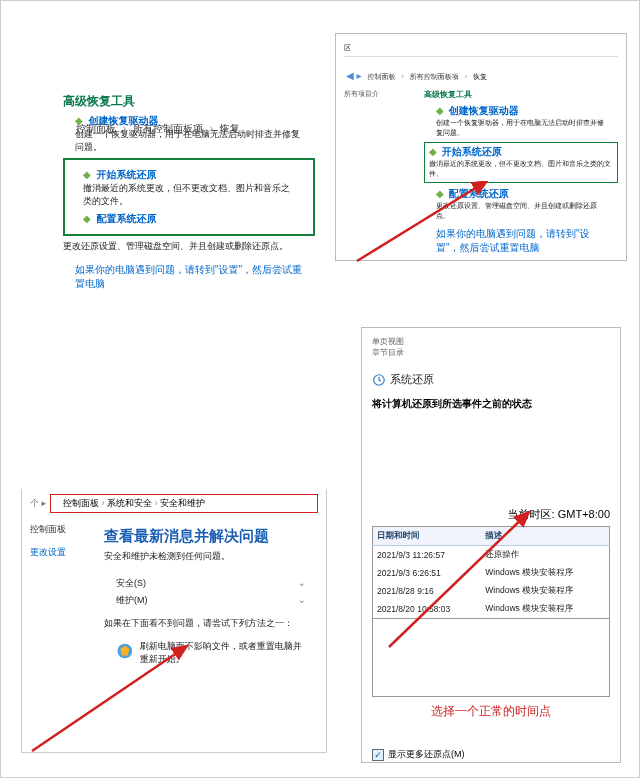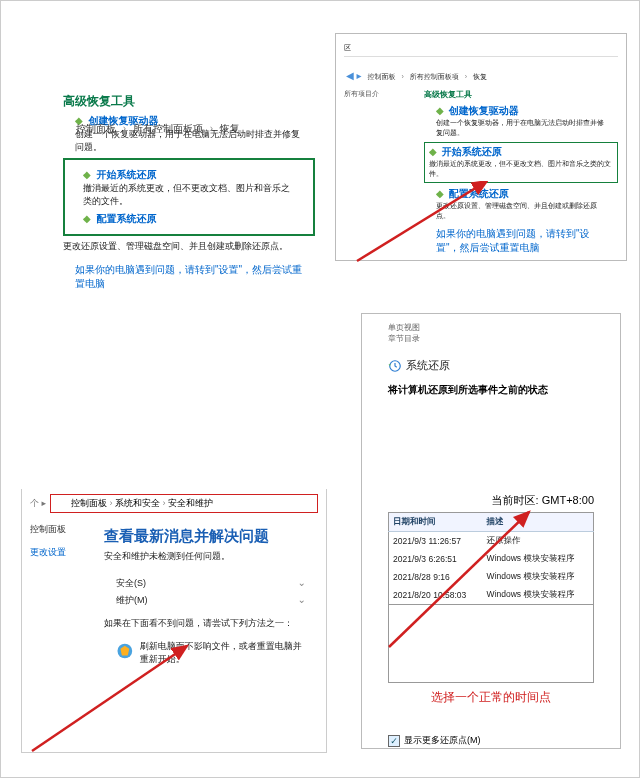--- a/index.html
+++ b/index.html
@@ -63,36 +63,36 @@
       pointer-events: none;
     }
 
     
     #panel-bl {
       left: 20px; top: 488px; width: 306px; height: 264px;
       padding: 5px 8px;
       border-top: none;
     }
     #panel-bl .bc-row { display:flex; align-items:center; gap:4px; }
-    #panel-bl .red-long { border: 1.5px solid #d02020; padding: 2px 20px; flex:1; font-size:9px; }
+    #panel-bl .red-long { border: 1.5px solid #d02020; padding: 2px 12px; flex:1; font-size:9px; }
     #panel-bl .sidebar { float:left; width: 64px; font-size:9px; color:#0066cc; }
     #panel-bl .sidebar .item { margin:10px 0; }
     #panel-bl .main { margin-left: 74px; padding-top:6px; }
     #panel-bl .shield {
       display:inline-block; width:22px; height:22px; vertical-align:top;
     }
     .red-arrow-bl {
       position:absolute; left:26px; top:640px; width:190px; height:120px;
       pointer-events:none;
     }
 
     
     #panel-br {
-      left: 360px; top: 312px; width: 260px; height: 436px;
-      padding: 8px 26px;
+      left: 360px; top: 326px; width: 260px; height: 436px;
+      padding: 8px 10px;
       border: 1px solid #bbb;
     }
     #panel-br .hdr { font-size: 8px; color:#666; }
     #panel-br .sr-title { display:flex; align-items:center; gap:4px; margin-top:14px; }
     #panel-br .sr-icon { width:14px; height:14px; }
     #panel-br .sr-label { font-size:11px; color:#222; font-weight:500; }
     #panel-br .sr-sub { font-size:10px; font-weight:bold; margin:10px 0 96px 0; }
     #panel-br .tz { font-size:11px; margin-bottom:4px;text-align:right; }
     #panel-br table {
       width:100%; border-collapse:collapse; font-size:8.5px;

